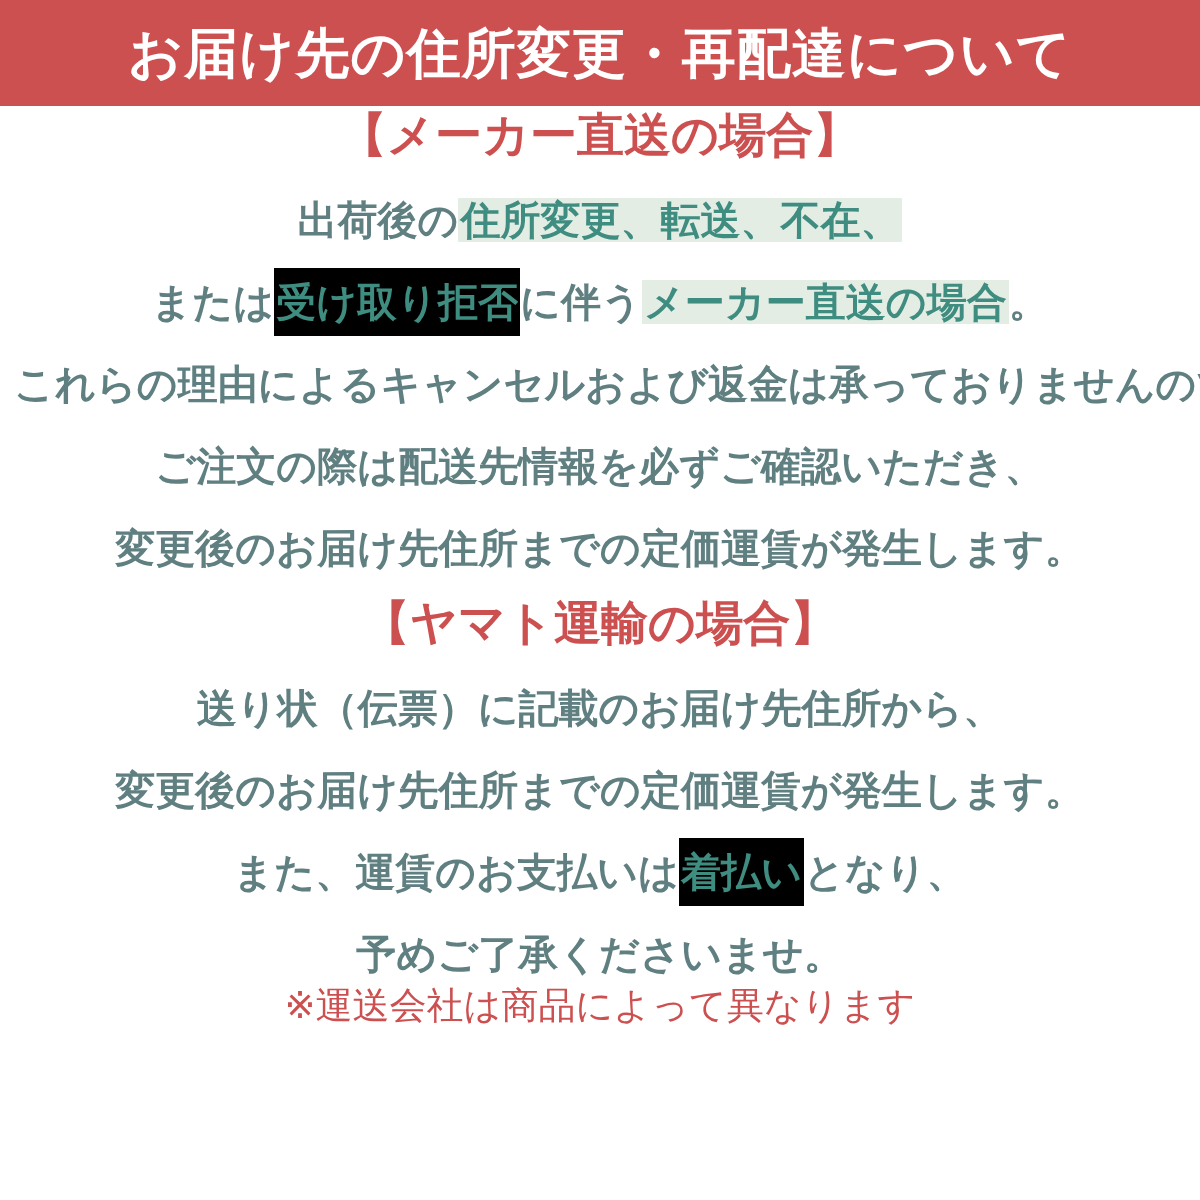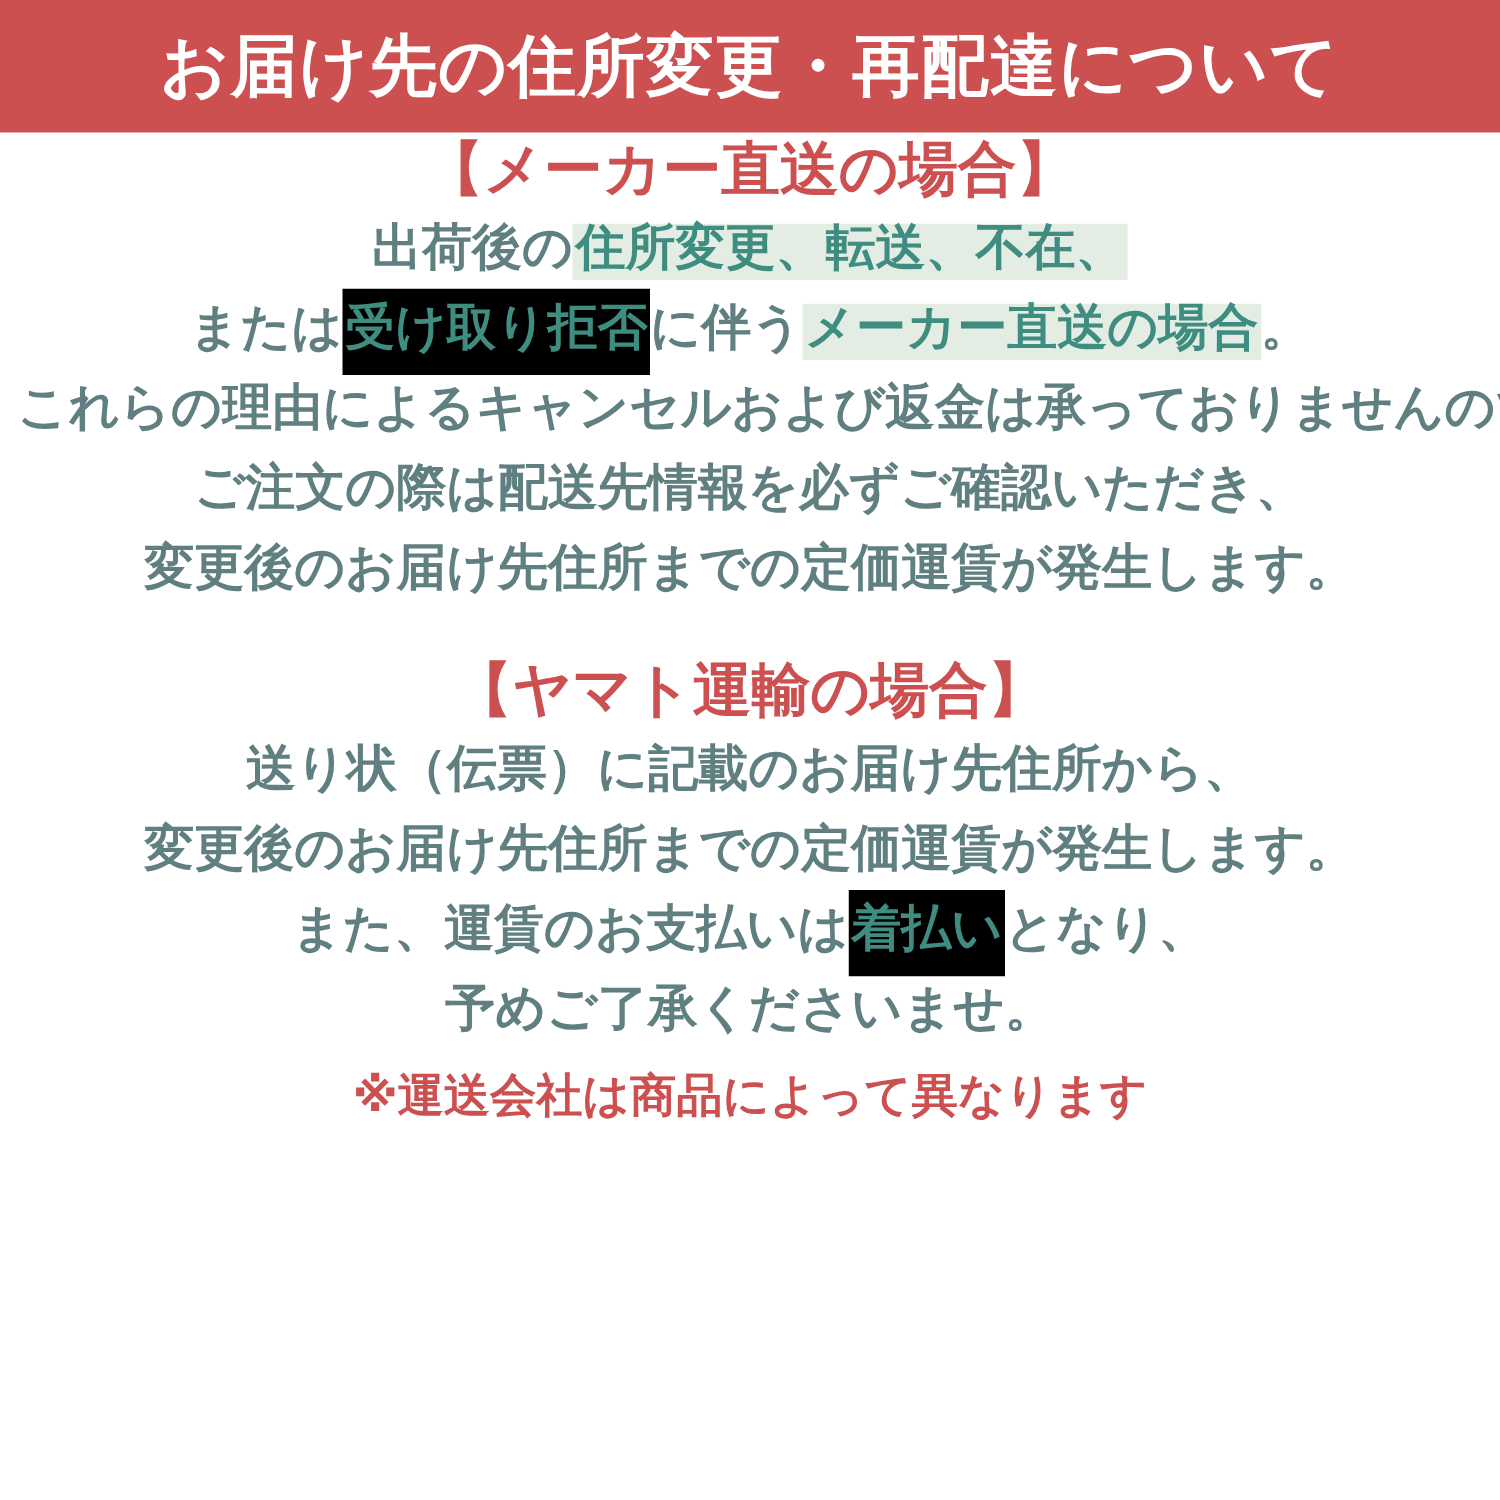--- a/index.html
+++ b/index.html
@@ -42,48 +42,46 @@
   }
   .heading {
     color: #cd5050;
     font-size: 47px;
     font-weight: bold;
     text-align: center;
     line-height: 1.25;
     white-space: nowrap;
   }
   .heading-1 { }
-  .heading-2 { margin-top: 38px; }
+  .heading-2 { margin-top: 19px; }
   .line {
     color: #5f7f80;
     font-size: 40px;
     font-weight: bold;
     text-align: center;
     line-height: 1.35;
     white-space: nowrap;
-    margin-top: 10px;
-    font-family: Liberation Mono, monospace;
+    margin-top: 28px;
   }
   .hl-pink {
     background: #000000;
     color: #3f8c80;
     padding: 12px 2px;
   }
   .hl-green {
     background: #e3ede4;
     color: #3f8c80;
     padding: 0 2px;
   }
   .footnote {
     color: #cd5050;
     font-size: 37px;
-    font-weight: bold;
+    font-weight: normal;
     text-align: center;
     white-space: nowrap;
-    margin-top: 14px;
   }
 </style>
 </head>
 <body>
 
 <div class="page">
 
   <div class="banner">
     <div class="banner-title">お届け先の住所変更・再配達について</div>
   </div>

